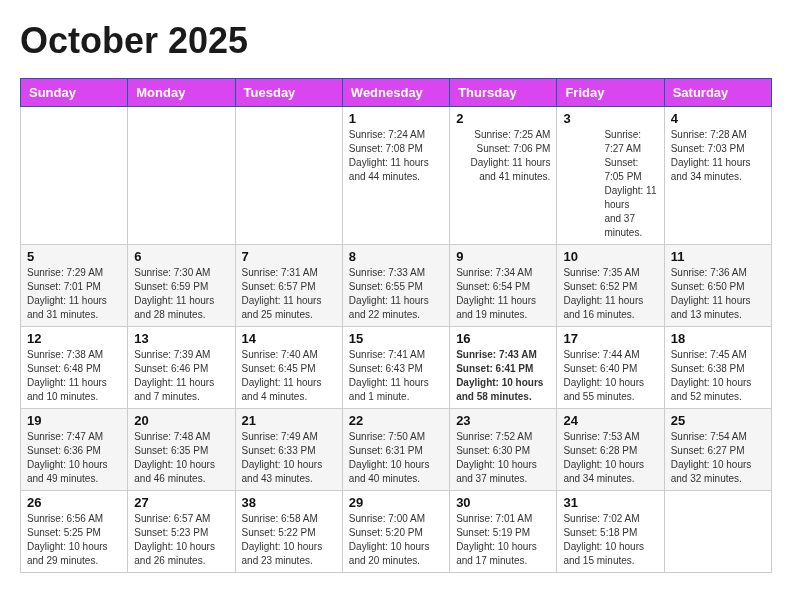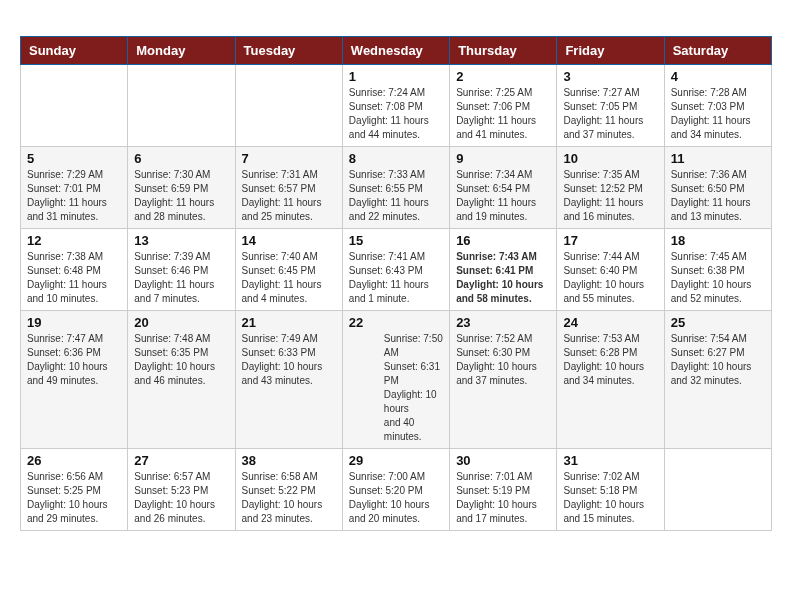--- a/index.html
+++ b/index.html
@@ -36,21 +36,21 @@
     .subtitle {
       font-size: 16px;
       color: #333;
     }
     .calendar {
       width: 100%;
       border-collapse: collapse;
       border: 1px solid #ccc;
     }
     .calendar th {
-      background: #7f1d1d;
+      background: #d946ef;
       color: #fff;
       font-size: 13px;
       font-weight: bold;
       padding: 6px 8px;
       border: 1px solid #1560a0;
       text-align: left;
     }
     .calendar td {
       border: 1px solid #ccc;
       vertical-align: top;
@@ -76,20 +76,21 @@
     }
     .empty-cell {
       background: #fff !important;
     }
   </style>
 </head>
 <body>
 
 <div class="header">
   <div class="title-section">
+    <div class="month-title">October 2025</div>
   </div>
 </div>
 
 <table class="calendar">
   <thead>
     <tr>
       <th>Sunday</th>
       <th>Monday</th>
       <th>Tuesday</th>
       <th>Wednesday</th>
@@ -105,28 +106,28 @@
         <td class="empty-cell"></td>
         <td>
           <span class="day-num">1</span>
           <div class="day-info" style="white-space: pre-line;">Sunrise: 7:24 AM
 Sunset: 7:08 PM
 Daylight: 11 hours
 and 44 minutes.</div>
         </td>
         <td>
           <span class="day-num">2</span>
-          <div class="day-info" style="white-space: pre-line;">Sunrise: 7:25 AM
+          <div class="day-info" style="white-space: pre-line; text-align: right;">Sunrise: 7:25 AM
 Sunset: 7:06 PM
 Daylight: 11 hours
 and 41 minutes.</div>
         </td>
         <td>
           <span class="day-num">3</span>
-          <div class="day-info" style="white-space: pre-line;">Sunrise: 7:27 AM
+          <div class="day-info" style="white-space: pre-line; margin-left: 41px;">Sunrise: 7:27 AM
 Sunset: 7:05 PM
 Daylight: 11 hours
 and 37 minutes.</div>
         </td>
         <td>
           <span class="day-num">4</span>
           <div class="day-info" style="white-space: pre-line;">Sunrise: 7:28 AM
 Sunset: 7:03 PM
 Daylight: 11 hours
 and 34 minutes.</div>
@@ -164,21 +165,21 @@
         <td>
           <span class="day-num">9</span>
           <div class="day-info" style="white-space: pre-line;">Sunrise: 7:34 AM
 Sunset: 6:54 PM
 Daylight: 11 hours
 and 19 minutes.</div>
         </td>
         <td>
           <span class="day-num">10</span>
           <div class="day-info" style="white-space: pre-line;">Sunrise: 7:35 AM
-Sunset: 12:52 PM
+Sunset: 6:52 PM
 Daylight: 11 hours
 and 16 minutes.</div>
         </td>
         <td>
           <span class="day-num">11</span>
           <div class="day-info" style="white-space: pre-line;">Sunrise: 7:36 AM
 Sunset: 6:50 PM
 Daylight: 11 hours
 and 13 minutes.</div>
         </td>
@@ -251,21 +252,21 @@
         </td>
         <td>
           <span class="day-num">21</span>
           <div class="day-info" style="white-space: pre-line;">Sunrise: 7:49 AM
 Sunset: 6:33 PM
 Daylight: 10 hours
 and 43 minutes.</div>
         </td>
         <td>
           <span class="day-num">22</span>
-          <div class="day-info" style="white-space: pre-line; margin-left: 35px;">Sunrise: 7:50 AM
+          <div class="day-info" style="white-space: pre-line;">Sunrise: 7:50 AM
 Sunset: 6:31 PM
 Daylight: 10 hours
 and 40 minutes.</div>
         </td>
         <td>
           <span class="day-num">23</span>
           <div class="day-info" style="white-space: pre-line;">Sunrise: 7:52 AM
 Sunset: 6:30 PM
 Daylight: 10 hours
 and 37 minutes.</div>

